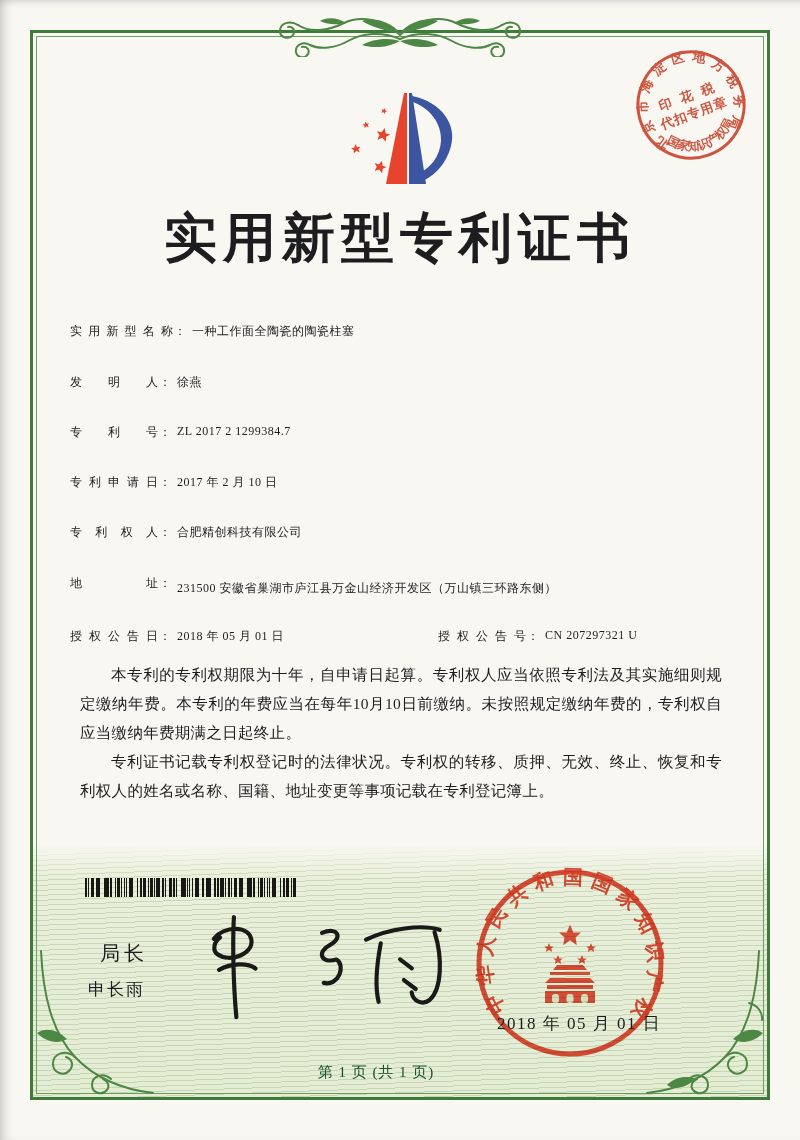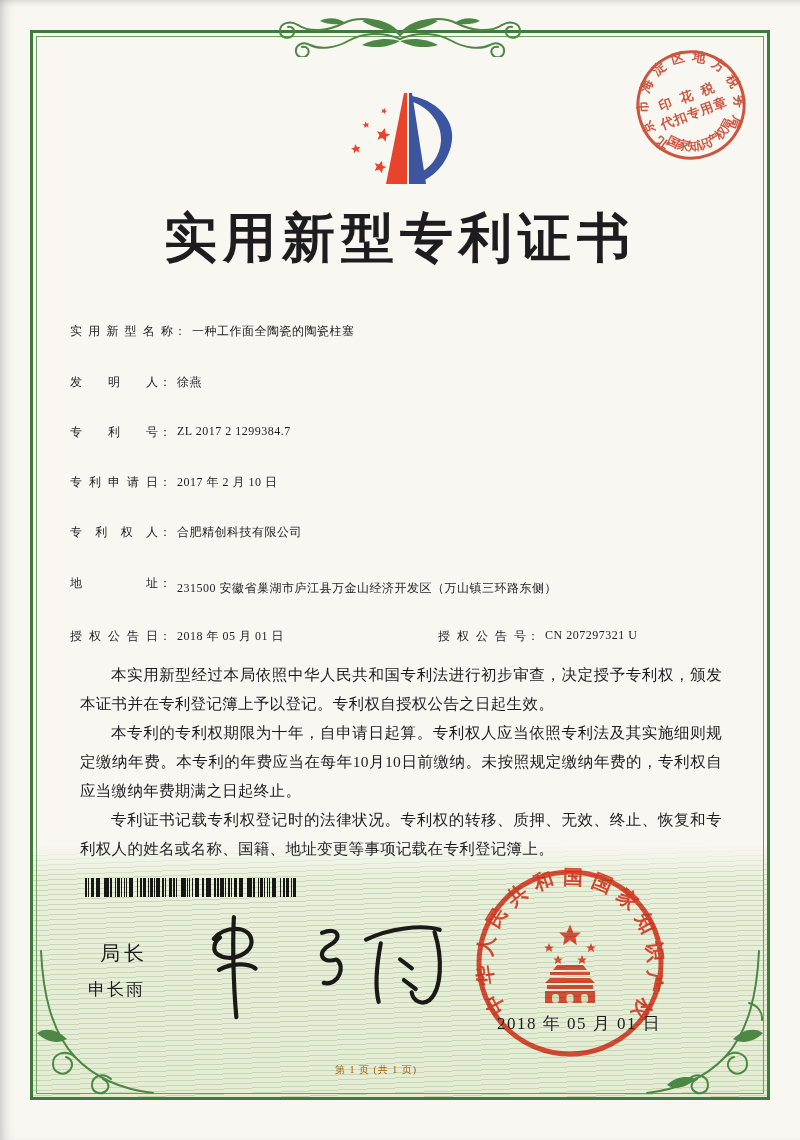--- a/index.html
+++ b/index.html
@@ -46,22 +46,22 @@
       repeating-linear-gradient(90deg,#191919 0 2px,transparent 2px 3px,#191919 3px 4px,transparent 4px 8px,#191919 8px 9px,transparent 9px 11px),
       repeating-linear-gradient(90deg,#191919 0 1px,transparent 1px 6px,#191919 6px 9px,transparent 9px 13px);}
   .signer-title{position:absolute;left:100px;top:940px;font-size:20px;letter-spacing:4px;z-index:3;}
   .signer-name{position:absolute;left:88px;top:978px;font-size:17px;letter-spacing:2px;z-index:3;}
   .signature{position:absolute;left:198px;top:902px;width:250px;height:118px;z-index:4;
     transform:rotate(-2deg);mix-blend-mode:multiply;}
   .seal{position:absolute;left:473px;top:866px;width:194px;height:194px;z-index:4;mix-blend-mode:multiply;}
   .seal-date{position:absolute;left:497px;top:1012px;font-size:17px;letter-spacing:1.5px;z-index:5;}
   .tax-stamp{position:absolute;left:616px;top:30px;width:150px;height:150px;z-index:4;
     transform:rotate(-20deg);mix-blend-mode:multiply;opacity:.92;}
-  .footer{position:absolute;left:0;top:1063px;width:752px;text-align:center;font-size:10px;
-    letter-spacing:1px;color:#a16207;z-index:3;}
+  .footer{position:absolute;left:0;top:1063px;width:752px;text-align:center;font-size:15px;
+    letter-spacing:1px;color:#14532d;z-index:3;}
   .top-ornament{position:absolute;left:250px;top:9px;width:300px;height:48px;z-index:7;}
   .corner{position:absolute;bottom:41px;width:130px;height:150px;z-index:7;}
   .corner.br{right:33px;}
   .corner.bl{left:33px;transform:scaleX(-1);}
   svg text{font-family:"Liberation Serif","DejaVu Serif",serif;}
 </style>
 </head>
 <body>
 
 <div class="page">
@@ -181,21 +181,20 @@
       <span class="fcolon">：</span>
     <span class="fvalue">2018 年 05 月 01 日</span>
     <span class="grant-right">
       <span class="flabel">授权公告号</span>
         <span class="fcolon">：</span>
       <span class="fvalue">CN 207297321 U</span>
     </span>
   </div>
 
   <div class="paras">
-    <p>本实用新型经过本局依照中华人民共和国专利法进行初步审查，决定授予专利权，颁发本证书并在专利登记簿上予以登记。专利权自授权公告之日起生效。</p>
     <p>本专利的专利权期限为十年，自申请日起算。专利权人应当依照专利法及其实施细则规定缴纳年费。本专利的年费应当在每年10月10日前缴纳。未按照规定缴纳年费的，专利权自应当缴纳年费期满之日起终止。</p>
     <p>专利证书记载专利权登记时的法律状况。专利权的转移、质押、无效、终止、恢复和专利权人的姓名或名称、国籍、地址变更等事项记载在专利登记簿上。</p>
   </div>
 
   <div class="barcode"></div>
 
   <div class="signer-title">局长</div>
   <div class="signer-name">申长雨</div>
 
   <svg class="signature" viewBox="0 0 240 110">

